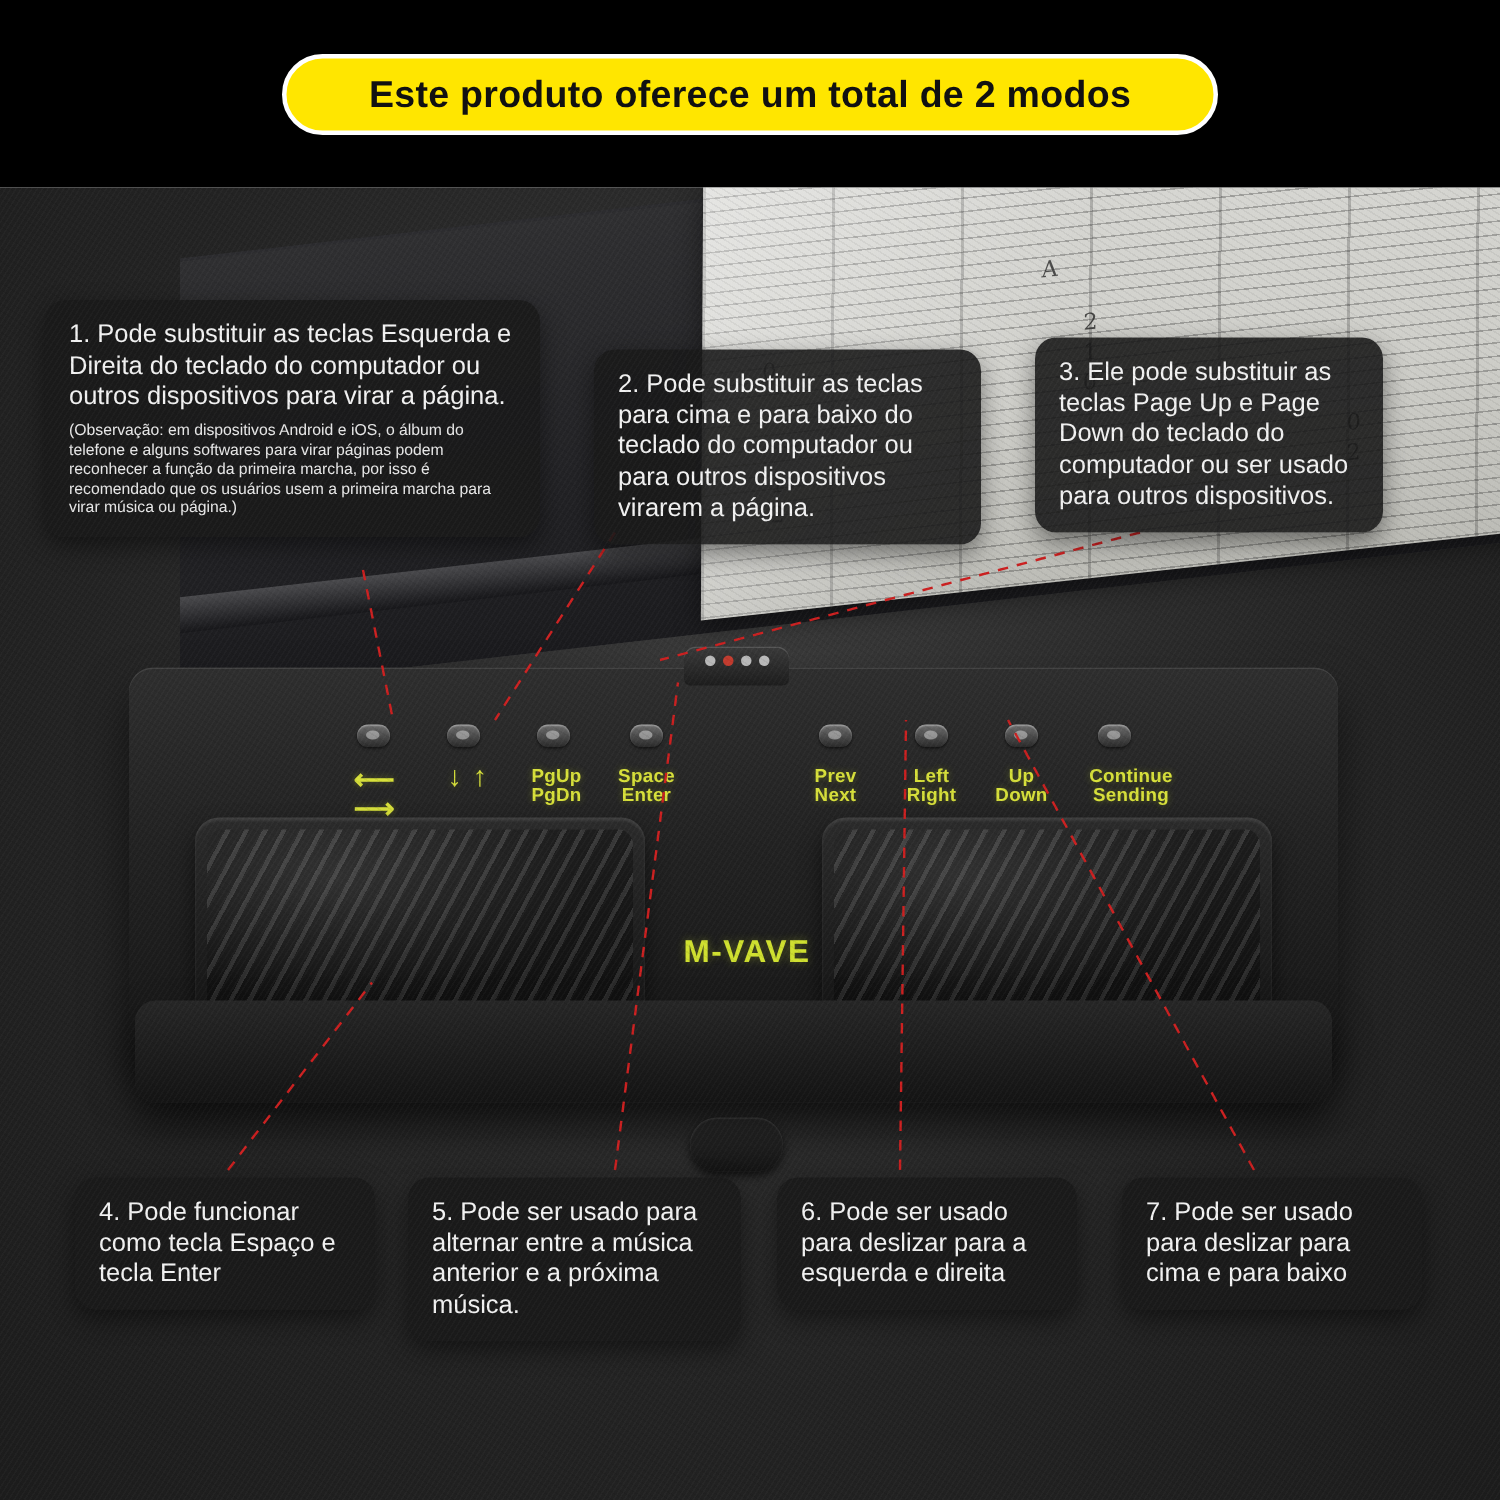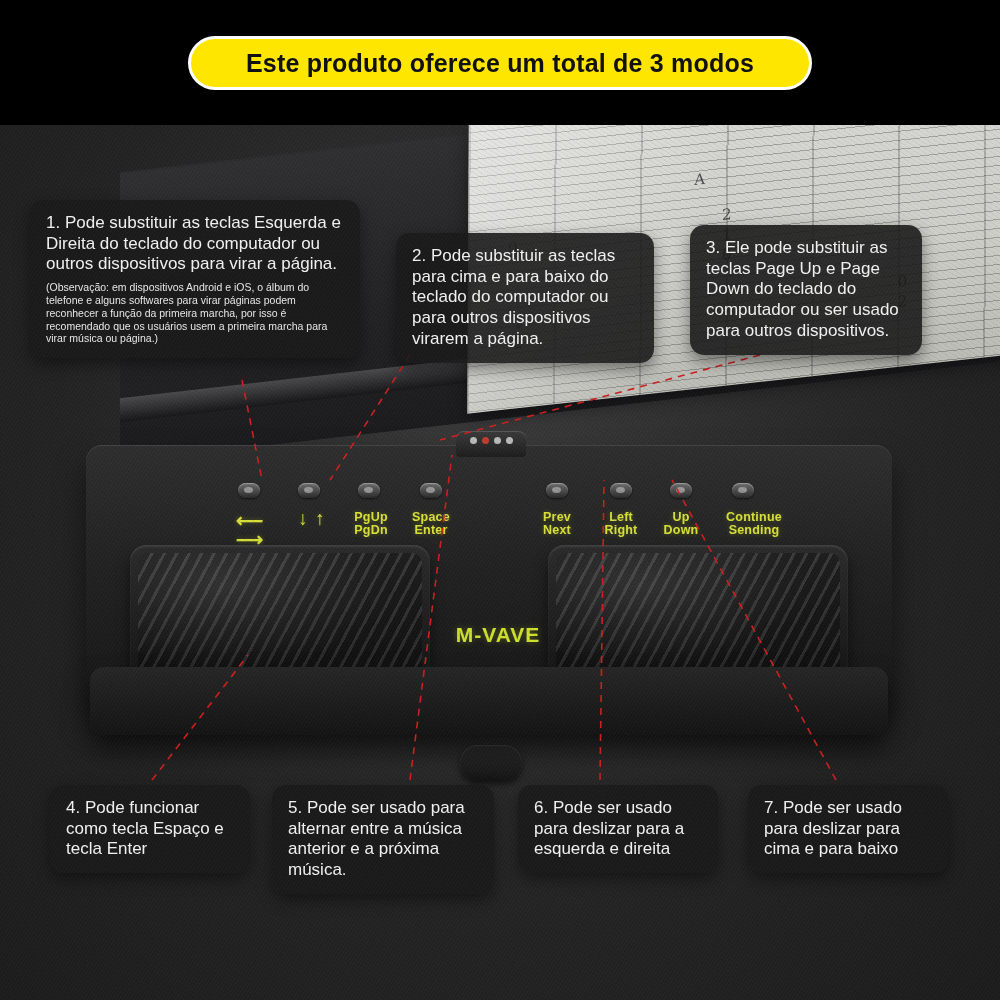--- a/index.html
+++ b/index.html
@@ -246,21 +246,21 @@
   
   .lines { position: absolute; left: 0; top: 0; width: 1000px; height: 875px; }
 </style>
 </head>
 <body>
 
 <div id="page">
 
   <div class="header-band">
     <div class="header-pill">
-      <span>Este produto oferece um total de 3 modos</span>
+      <span>Este produto oferece um total de 2 modos</span>
     </div>
   </div>
 
   <div class="stage">
 
     <div class="desk"></div>
     <div class="desk-edge"></div>
 
     <div class="sheet">
       <div class="stafflines"></div>

